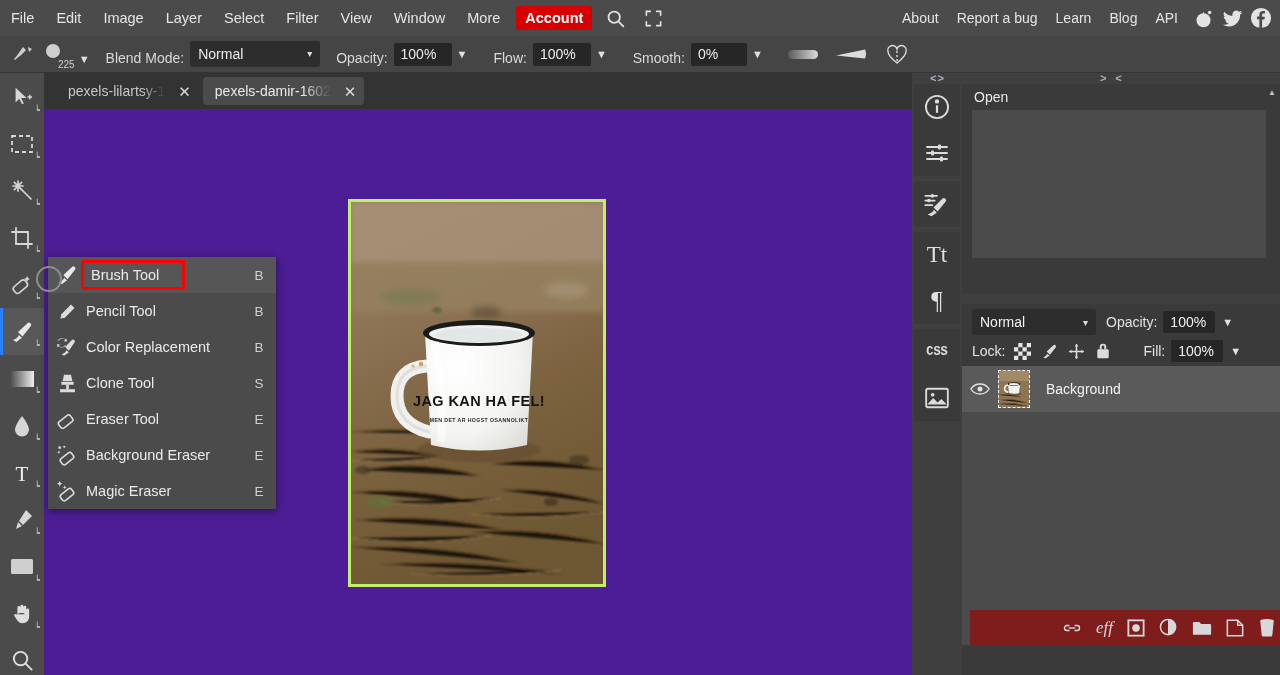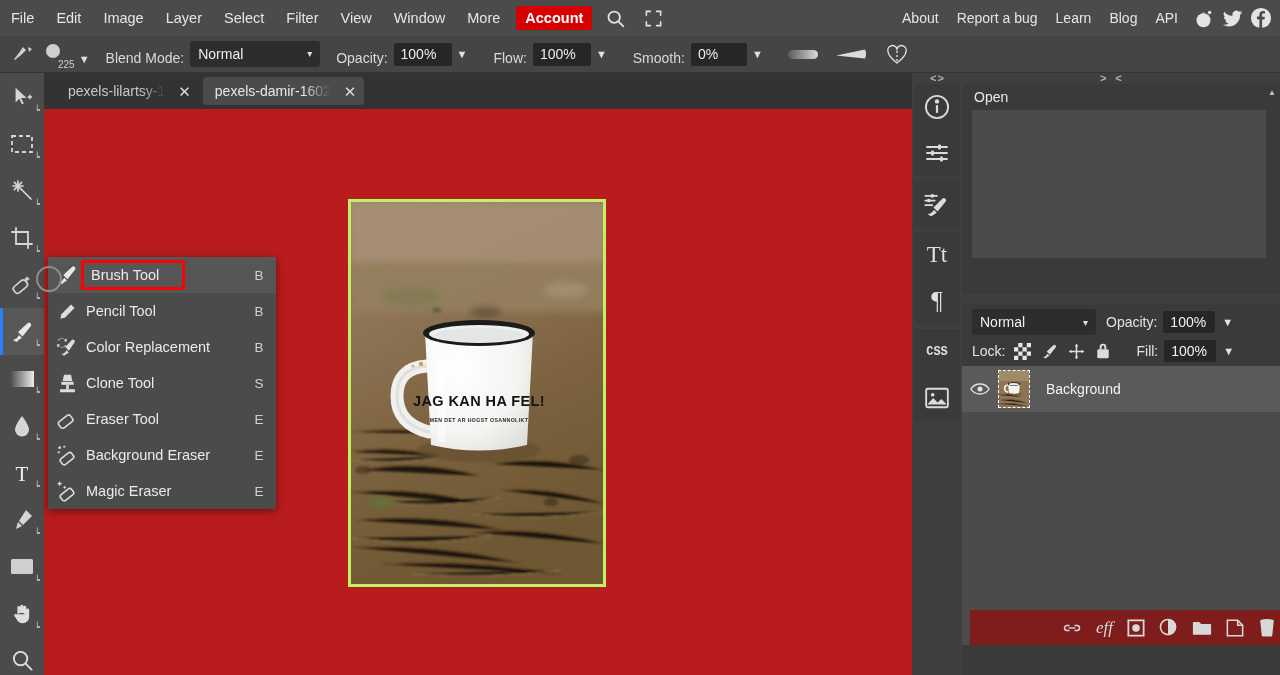--- a/index.html
+++ b/index.html
@@ -80,21 +80,21 @@
     width: 3px; height: 47px; background: #2a7fff;
   }
   .tool .corner {
     position: absolute; right: 4px; bottom: 5px;
     font-size: 9px; color: #c9c9c9; line-height: 1;
   }
 
   
   .canvas-area {
     position: absolute; left: 44px; top: 73px; width: 868px; height: 602px;
-    background: #b91c1c;
+    background: #4c1d95;
   }
   .tabstrip {
     position: absolute; left: 0; top: 0; width: 868px; height: 36px;
     background: #333333;
     display: flex; align-items: center; padding-left: 12px;
   }
   .tab {
     display: flex; align-items: center; height: 28px;
     padding: 0 8px 0 12px; border-radius: 4px; margin-right: 4px;
     font-size: 14px; color: #c8c8c8; max-width: 185px;
@@ -710,21 +710,21 @@
             <line x1="2.5" y1="12" x2="21.5" y2="12"></line>
           <path d="M12 1.5 9.5 5h5zM12 22.5 9.5 19h5zM1.5 12 5 9.5v5zM22.5 12 19 9.5v5z" fill="#dcdcdc" stroke="none"></path>
         </svg>
       </span>
       <span class="lock-ico">
         <svg width="16" height="18" viewBox="0 0 18 22" fill="#dcdcdc">
           <rect x="2" y="9" width="14" height="11" rx="1.8"></rect>
           <path d="M5 9V6a4 4 0 0 1 8 0v3h-2.4V6a1.6 1.6 0 0 0-3.2 0v3z"></path>
         </svg>
       </span>
-      <span style="margin-left:20px;">Fill:</span>
+      <span style="margin-left:27px;">Fill:</span>
       <span class="mini-field" style="margin-left:6px;width:52px;">100%</span>
       <span style="margin-left:7px;font-size:11px;">▼</span>
     </div>
 
     <div class="layers-body" style="height:279px;">
       <div class="layer-item">
         <span>
           <svg width="20" height="14" viewBox="0 0 24 16" fill="none" stroke="#e2e2e2" stroke-width="1.6">
             <path d="M1 8s4-6 11-6 11 6 11 6-4 6-11 6S1 8 1 8z"></path>
               <circle cx="12" cy="8" r="3" fill="#e2e2e2" stroke="none"></circle>

